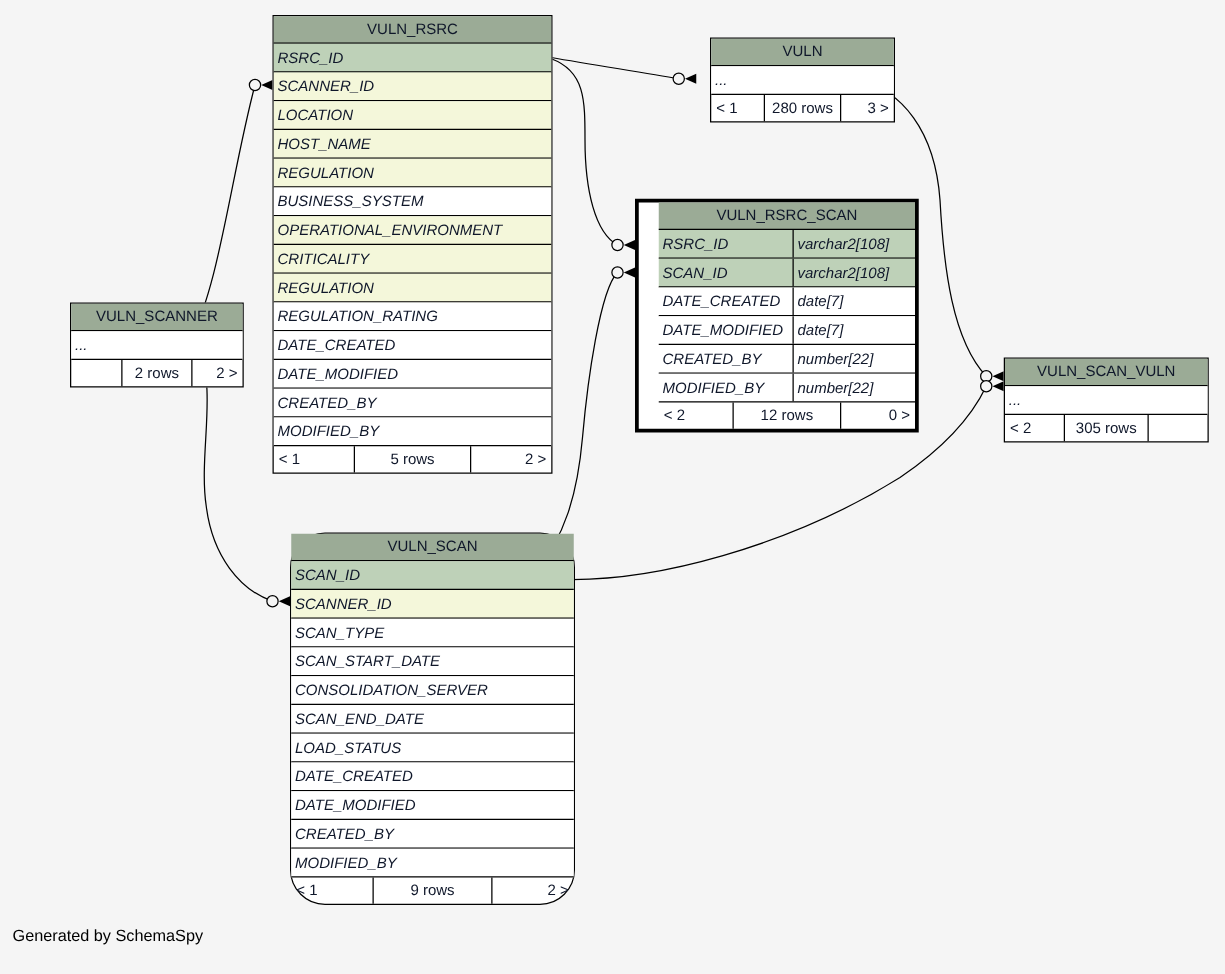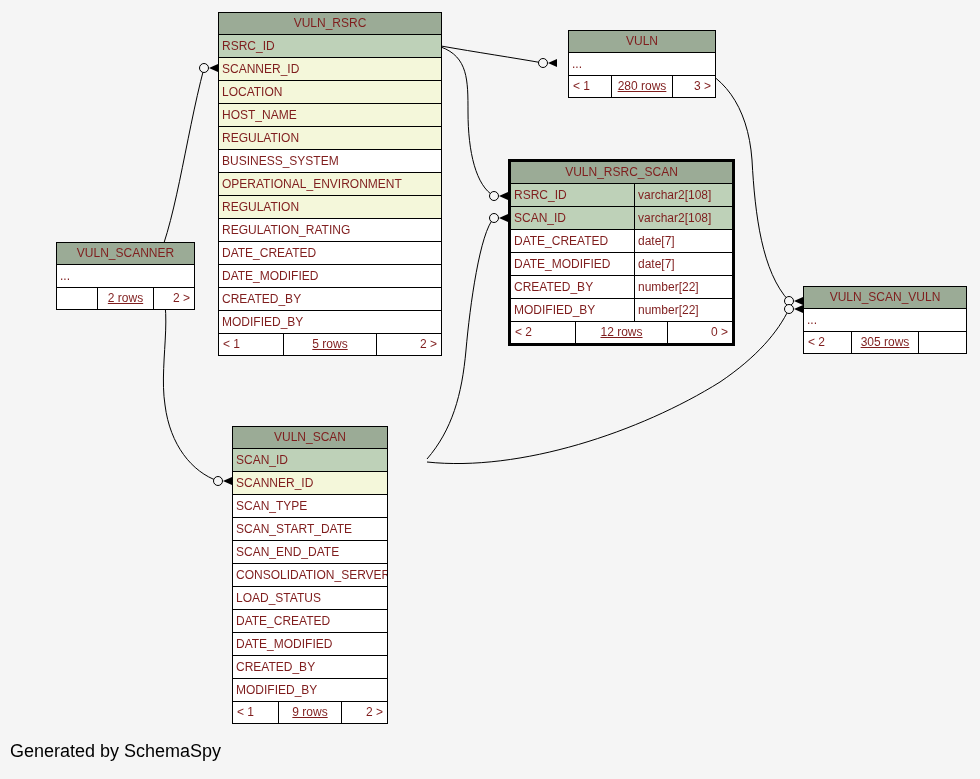--- a/index.html
+++ b/index.html
@@ -19,39 +19,40 @@
     left: 0; top: 0;
     z-index: 0;
   }
   .etable {
     position: absolute;
     z-index: 1;
     box-sizing: border-box;
     background: var(--c-regular, #ffffff);
     border: 1px solid var(--c-border, #000);
     font-size: 12px;
-    color: #7f1d1d;
+    color: #0f172a;
     cursor: pointer;
   }
-  .etable.emph { border-width: 3px; }
+  .etable.emph { border-width: 3px; padding-left: 16px; }
   .thead {
     background: var(--c-header, #9bab96);
     border-bottom: 1px solid var(--c-border, #000);
     height: 21px;
     line-height: 21px;
     text-align: center;
     white-space: nowrap;
     overflow: hidden;
   }
   .trow {
     display: flex;
     height: 22px;
     line-height: 22px;
     border-bottom: 1px solid var(--c-border, #000);
     background: var(--c-regular, #ffffff);
+    font-style: italic;
   }
   .trow.pk      { background: var(--c-primary-key, #bed1b8); }
   .trow.indexed { background: var(--c-indexed, #f4f7da); }
   .cname {
     flex: 1;
     padding: 0 3px;
     white-space: nowrap;
     overflow: hidden;
   }
   .ctype {
@@ -63,37 +64,37 @@
   }
   .tfoot {
     display: flex;
     height: 21px;
     line-height: 21px;
   }
   .fcell { padding: 0 4px; white-space: nowrap; overflow: hidden; }
   .fcell.left   { flex: 1;   text-align: left; }
   .fcell.center { flex: 1.5; text-align: center;
                   border-left: 1px solid var(--c-border,#000);
-                  border-right: 1px solid var(--c-border,#000); text-decoration: underline; }
+                  border-right: 1px solid var(--c-border,#000); }
   .fcell.right  { flex: 1;   text-align: right; }
 
   
   #t-vuln_rsrc      { left: 218px; top: 12px;  width: 224px; }
   #t-vuln           { left: 568px; top: 30px;  width: 148px; }
   #t-vuln_rsrc_scan { left: 508px; top: 159px; width: 227px; }
   #t-vuln_scanner   { left: 14px;  top: 242px; width: 139px; margin-left: 42px; }
   #t-vuln_scan_vuln { left: 803px; top: 286px; width: 164px; }
-  #t-vuln_scan      { left: 232px; top: 426px; width: 156px; }
+  #t-vuln_scan      { left: 232px; top: 426px; width: 228px; border-radius: 28px; }
 
   #generated-note {
     position: absolute;
     left: 10px;
     top: 741px;
     z-index: 1;
-    font-size: 18px;
+    font-size: 13px;
     color: #000;
   }
 </style>
 </head>
 <body>
 
 <div id="canvas">
 
   <svg id="rel-layer" width="980" height="779" viewBox="0 0 980 779">
     <g fill="none" stroke="#000" stroke-width="1">
@@ -142,20 +143,23 @@
       <div class="trow indexed">
         <span class="cname">REGULATION</span>
       </div>
       <div class="trow regular">
         <span class="cname">BUSINESS_SYSTEM</span>
       </div>
       <div class="trow indexed">
         <span class="cname">OPERATIONAL_ENVIRONMENT</span>
       </div>
       <div class="trow indexed">
+        <span class="cname">CRITICALITY</span>
+      </div>
+      <div class="trow indexed">
         <span class="cname">REGULATION</span>
       </div>
       <div class="trow regular">
         <span class="cname">REGULATION_RATING</span>
       </div>
       <div class="trow regular">
         <span class="cname">DATE_CREATED</span>
       </div>
       <div class="trow regular">
         <span class="cname">DATE_MODIFIED</span>
@@ -245,24 +249,24 @@
       <div class="trow indexed">
         <span class="cname">SCANNER_ID</span>
       </div>
       <div class="trow regular">
         <span class="cname">SCAN_TYPE</span>
       </div>
       <div class="trow regular">
         <span class="cname">SCAN_START_DATE</span>
       </div>
       <div class="trow regular">
+        <span class="cname">CONSOLIDATION_SERVER</span>
+      </div>
+      <div class="trow regular">
         <span class="cname">SCAN_END_DATE</span>
-      </div>
-      <div class="trow regular">
-        <span class="cname">CONSOLIDATION_SERVER</span>
       </div>
       <div class="trow regular">
         <span class="cname">LOAD_STATUS</span>
       </div>
       <div class="trow regular">
         <span class="cname">DATE_CREATED</span>
       </div>
       <div class="trow regular">
         <span class="cname">DATE_MODIFIED</span>
       </div>

